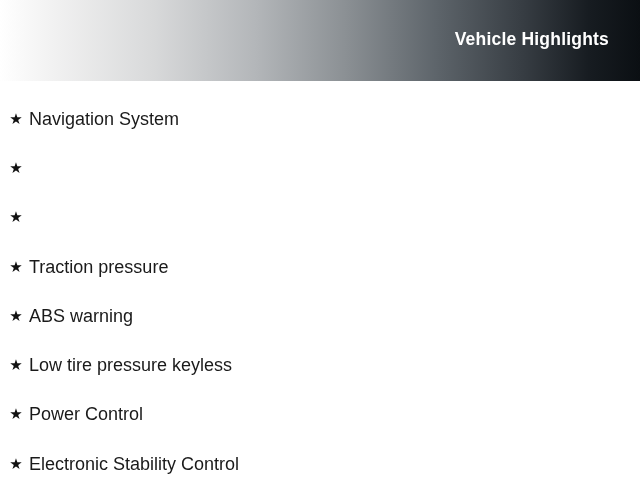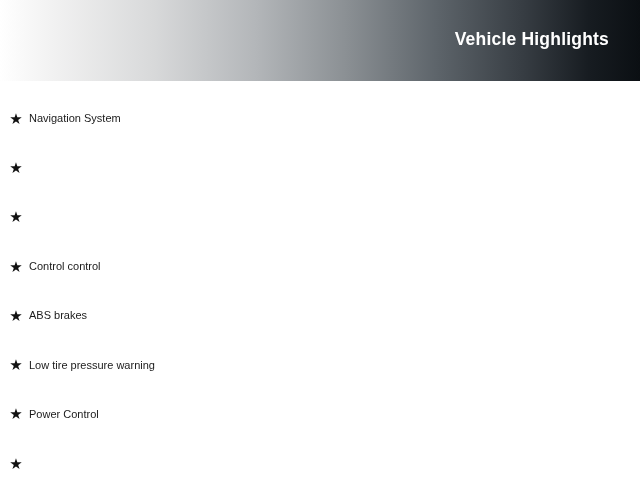--- a/index.html
+++ b/index.html
@@ -77,21 +77,21 @@
     transform: translateY(-50%);
     width: 16px;
     height: 16px;
     line-height: 16px;
     text-align: center;
     font-size: 15px;
     color: #111111;
     font-family: "DejaVu Sans", sans-serif;
   }
   .feature-label {
-    font-size: 11px;
+    font-size: 18px;
     color: #1a1a1a;
     line-height: 1;
     white-space: nowrap;
   }
 </style>
 </head>
 <body>
 
 <div class="page">
 
@@ -110,38 +110,39 @@
       <li class="feature-item">
         <span class="bullet-star">★</span>
       </li>
 
       <li class="feature-item">
         <span class="bullet-star">★</span>
       </li>
 
       <li class="feature-item">
         <span class="bullet-star">★</span>
-        <span class="feature-label">Control control</span>
+        <span class="feature-label">Traction pressure</span>
       </li>
 
       <li class="feature-item">
         <span class="bullet-star">★</span>
-        <span class="feature-label">ABS brakes</span>
+        <span class="feature-label">ABS warning</span>
       </li>
 
       <li class="feature-item">
         <span class="bullet-star">★</span>
-        <span class="feature-label">Low tire pressure warning</span>
+        <span class="feature-label">Low tire pressure keyless</span>
       </li>
 
       <li class="feature-item">
         <span class="bullet-star">★</span>
         <span class="feature-label">Power Control</span>
       </li>
 
       <li class="feature-item">
         <span class="bullet-star">★</span>
+        <span class="feature-label">Electronic Stability Control</span>
       </li>
 
     </ul>
   </div>
 
 </div>
 
 </body></html>

